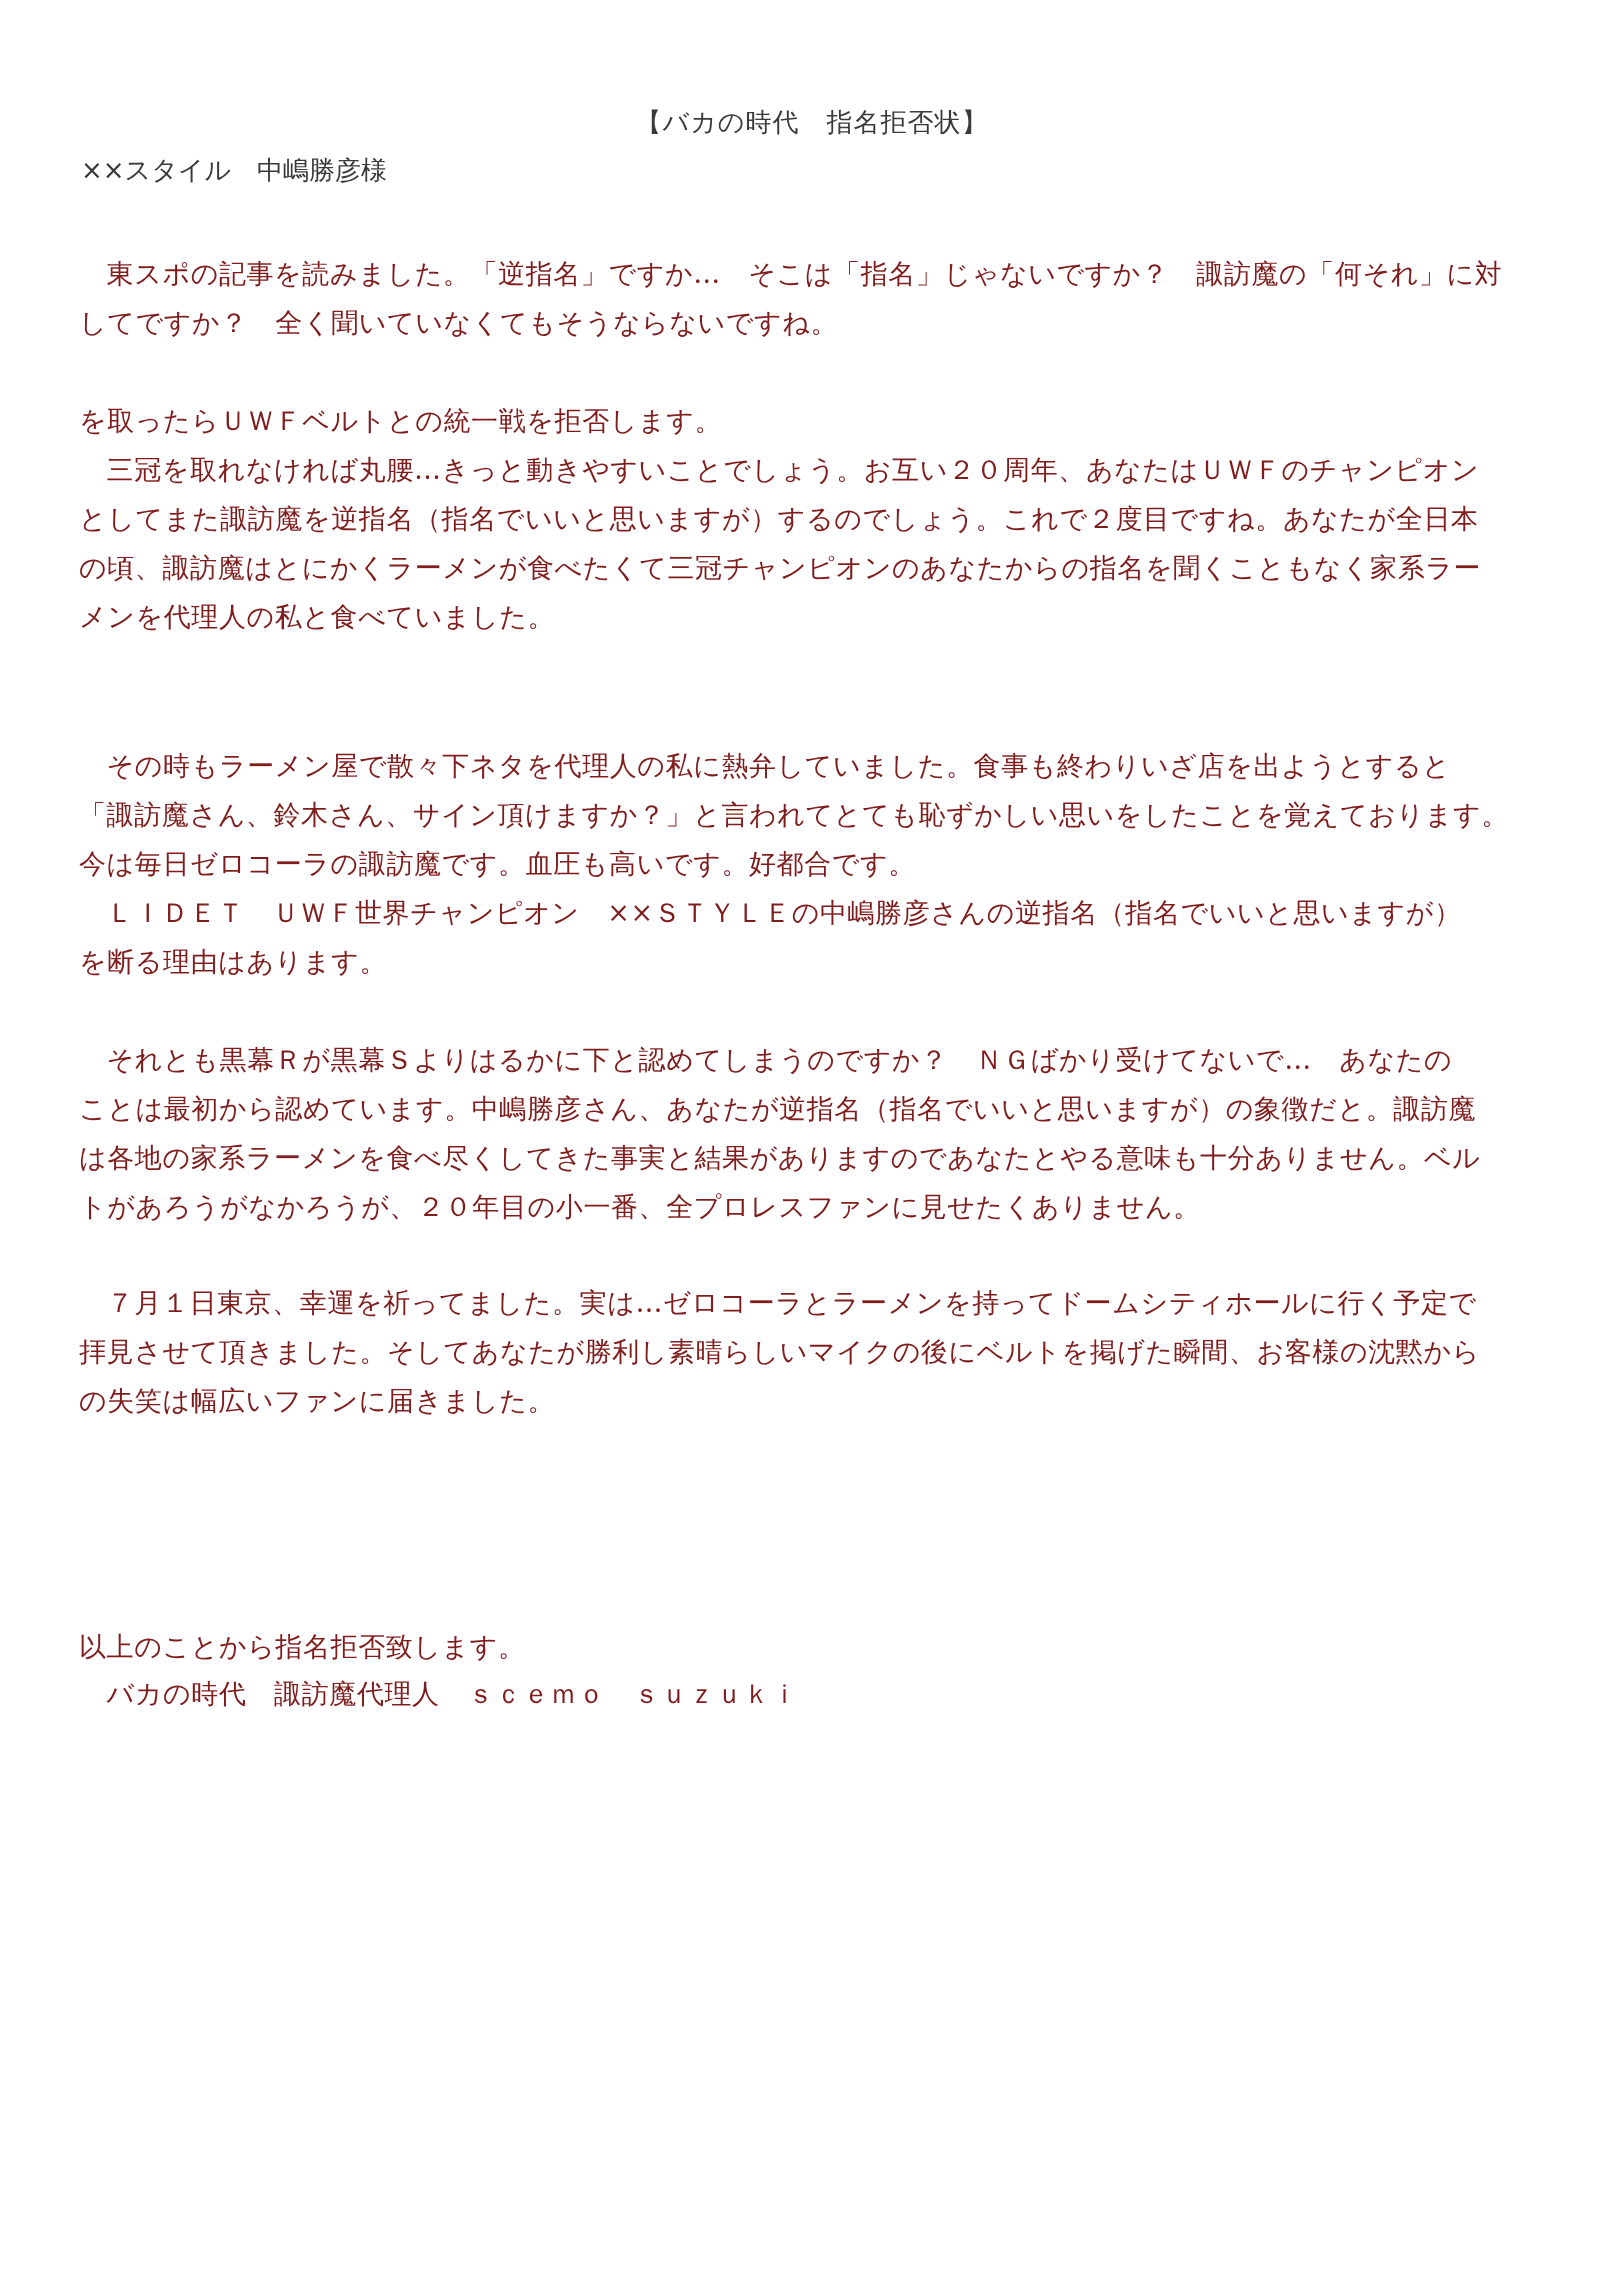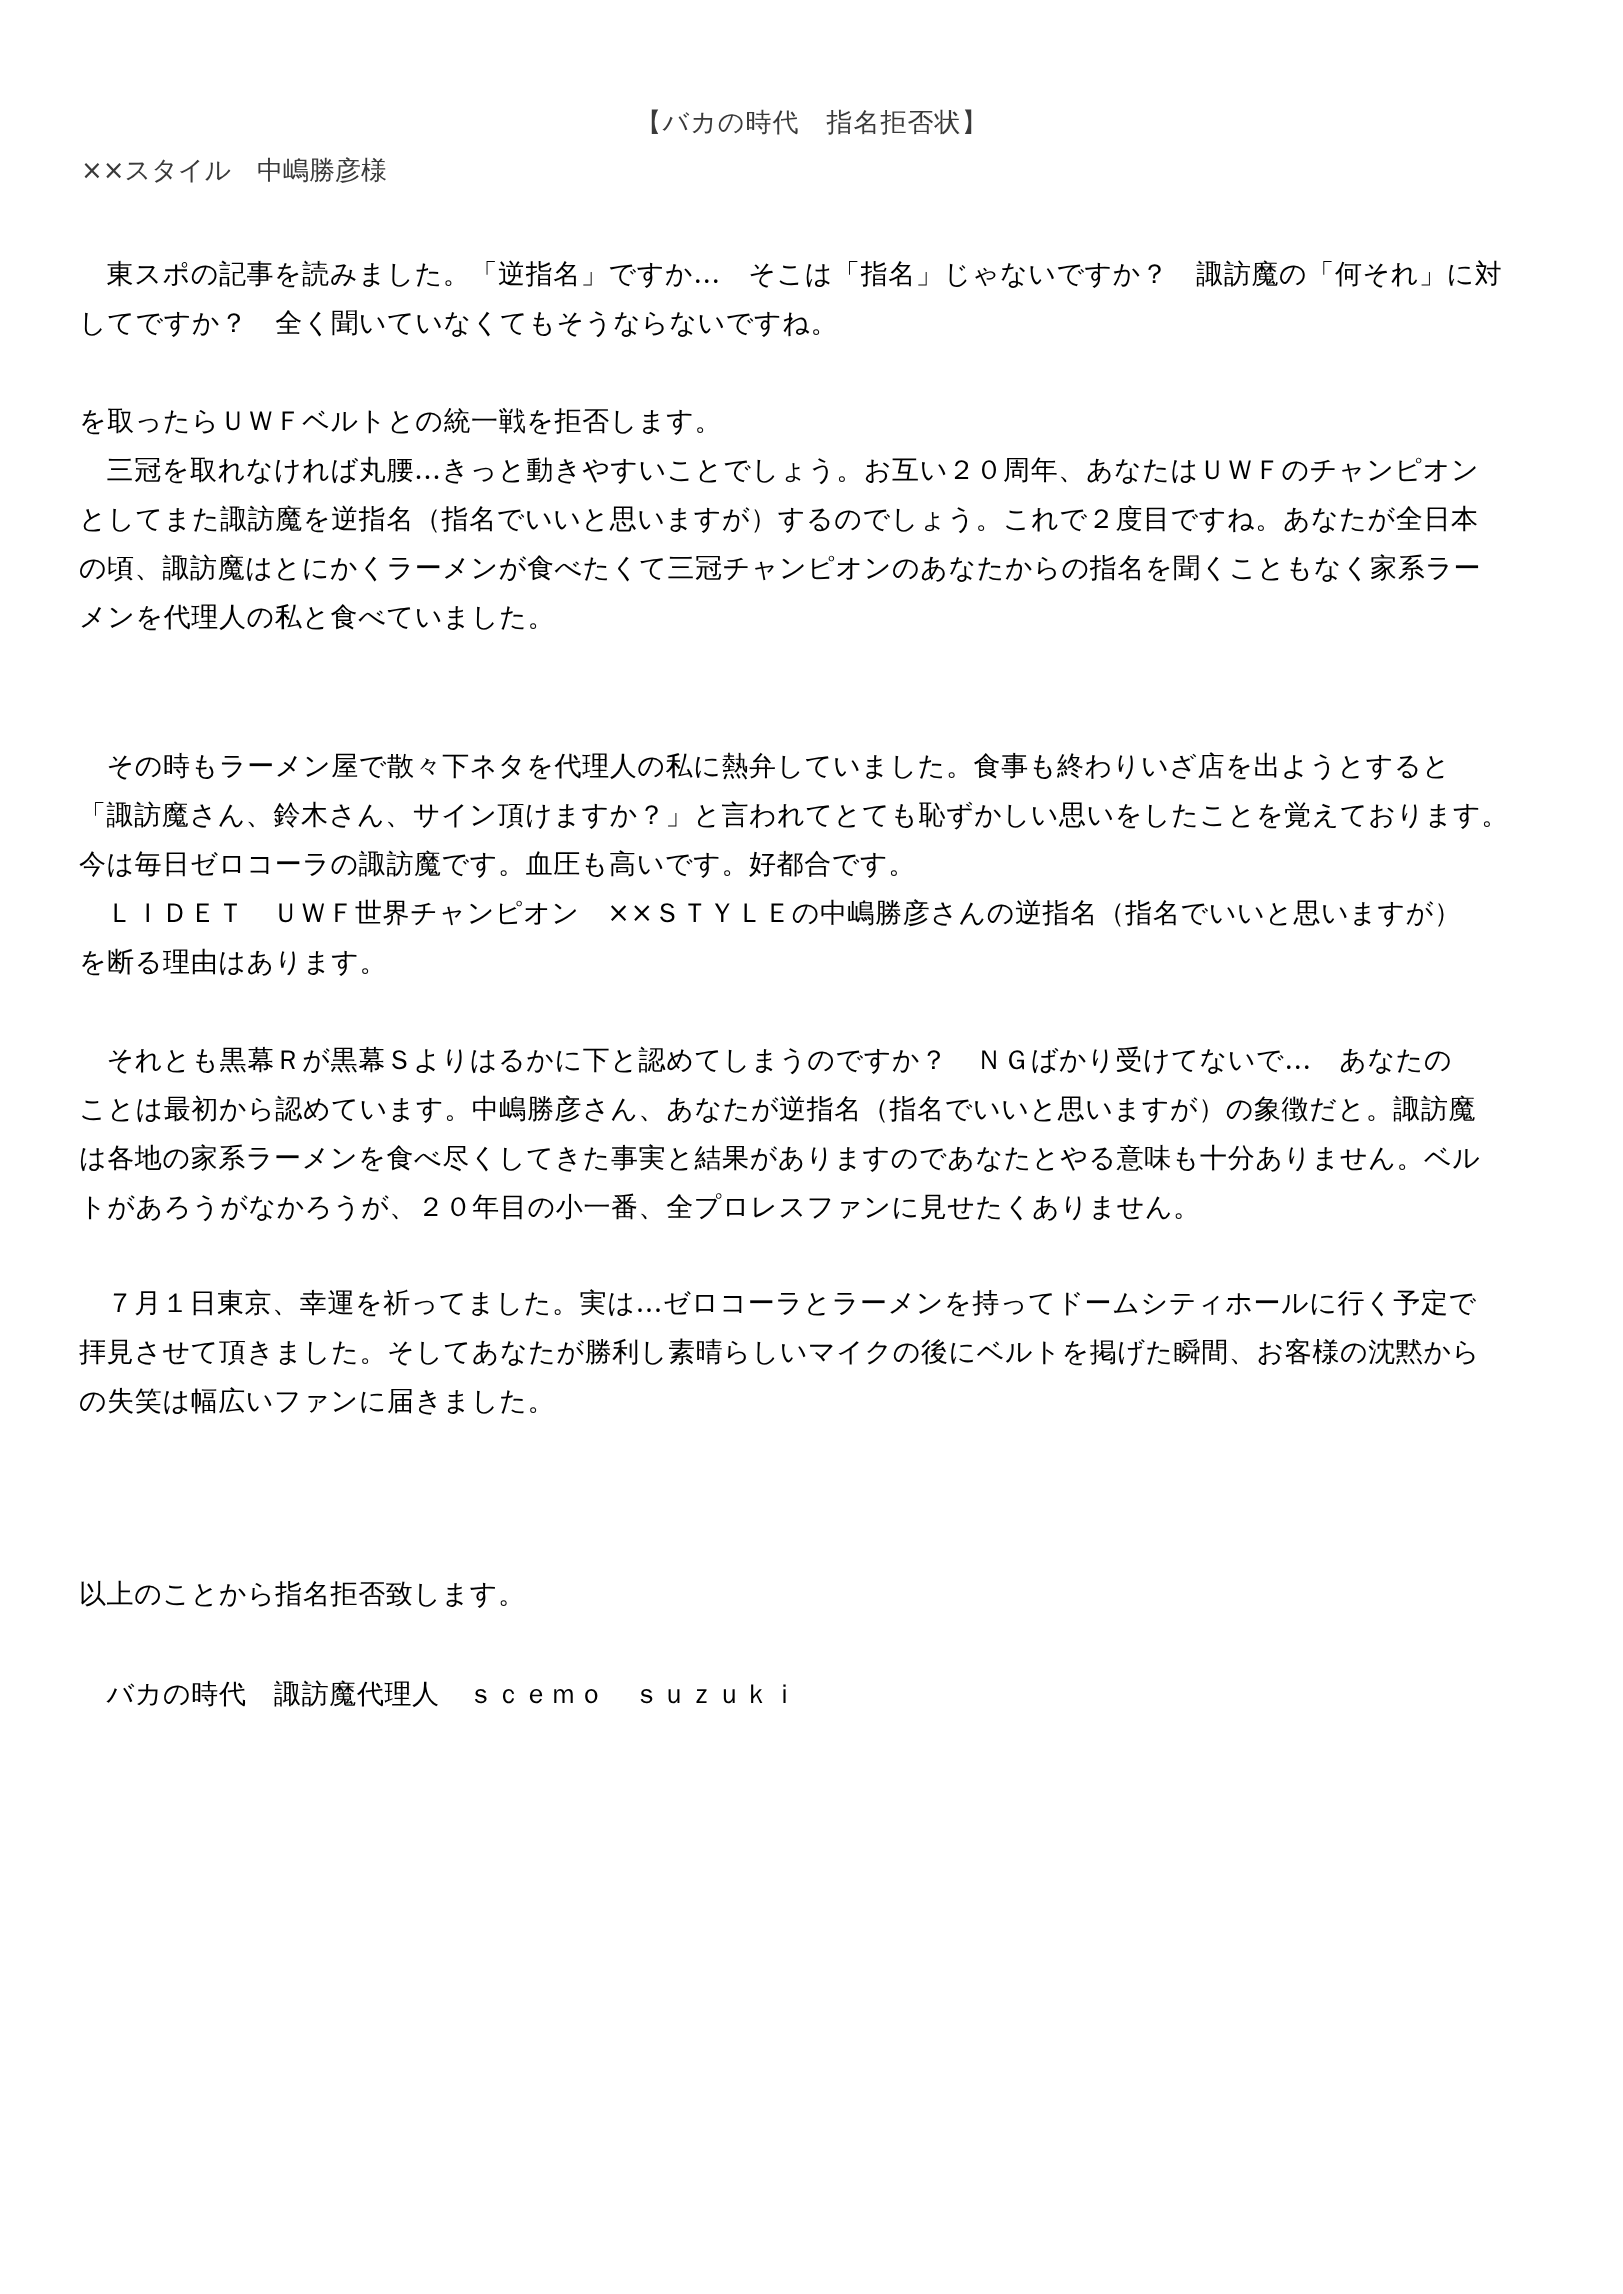--- a/index.html
+++ b/index.html
@@ -42,36 +42,36 @@
     color: #3a3a3a;
     white-space: pre;
   }
   .body-text {
     position: absolute;
     left: 79px;
     width: 1434px;
     font-size: 27px;
     line-height: 49px;
     letter-spacing: 0.6px;
-    color: #000000;
+    color: #7f1d1d;
     text-align: justify;
     text-align-last: left;
   }
   .body-text .line {
     display: block;
     white-space: pre;
     height: 49px;
     overflow: hidden;
   }
   #para-1 { top: 249px; }
   #para-2 { top: 396px; }
   #para-3 { top: 741px; }
   #para-4 { top: 1035px; }
   #para-5 { top: 1278px; }
-  #closing { top: 1569px; }
+  #closing { top: 1622px; }
   #signature { top: 1669px; left: 79px; }
 </style>
 </head>
 <body>
 
 <div class="page">
 
   <div class="title">【バカの時代　指名拒否状】</div>
 
   <div class="addressee">××スタイル　中嶋勝彦様</div>

